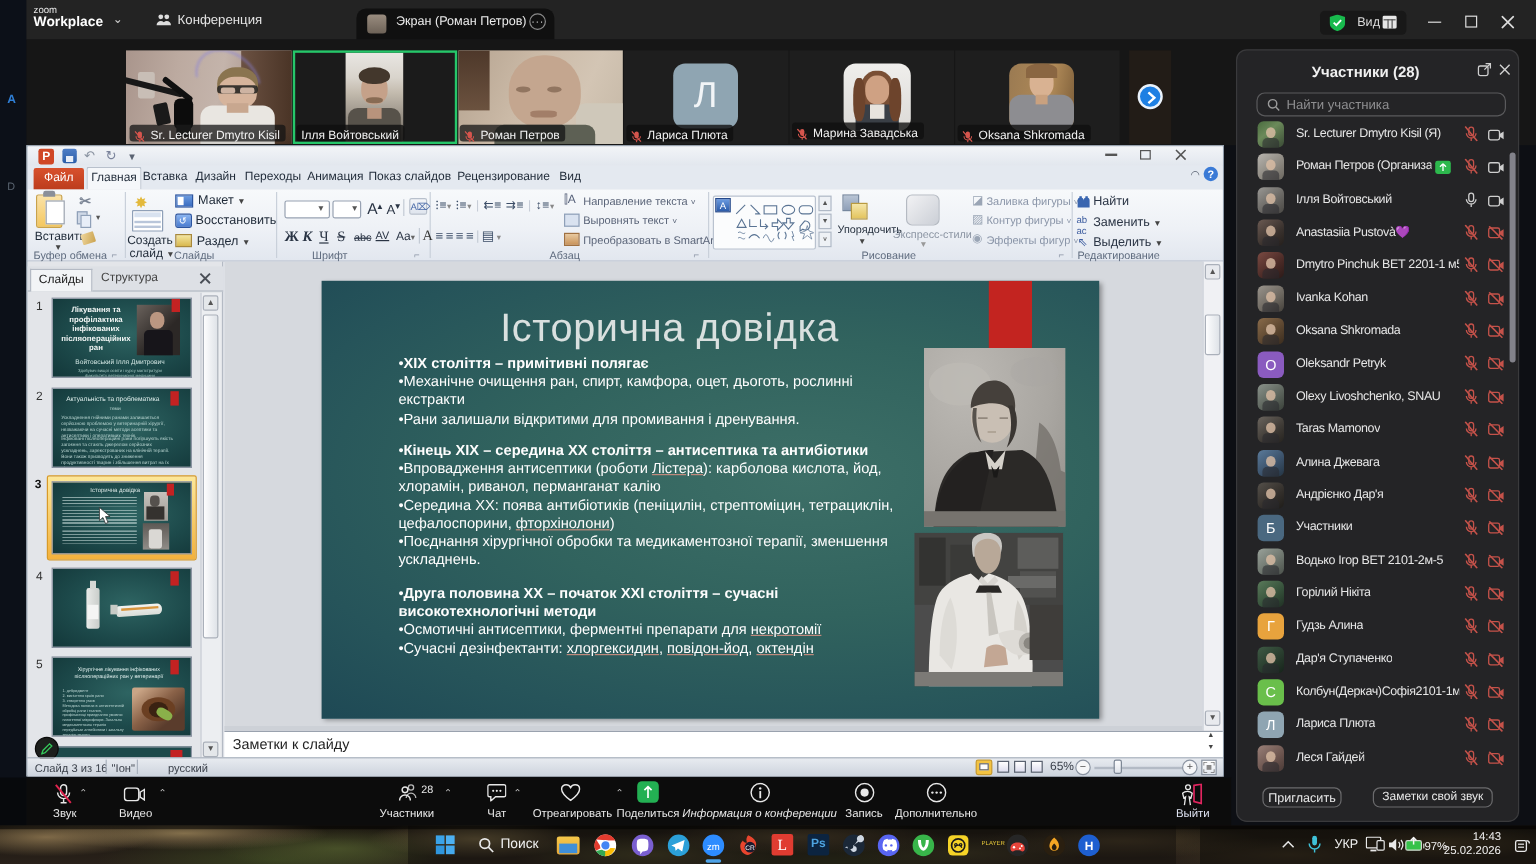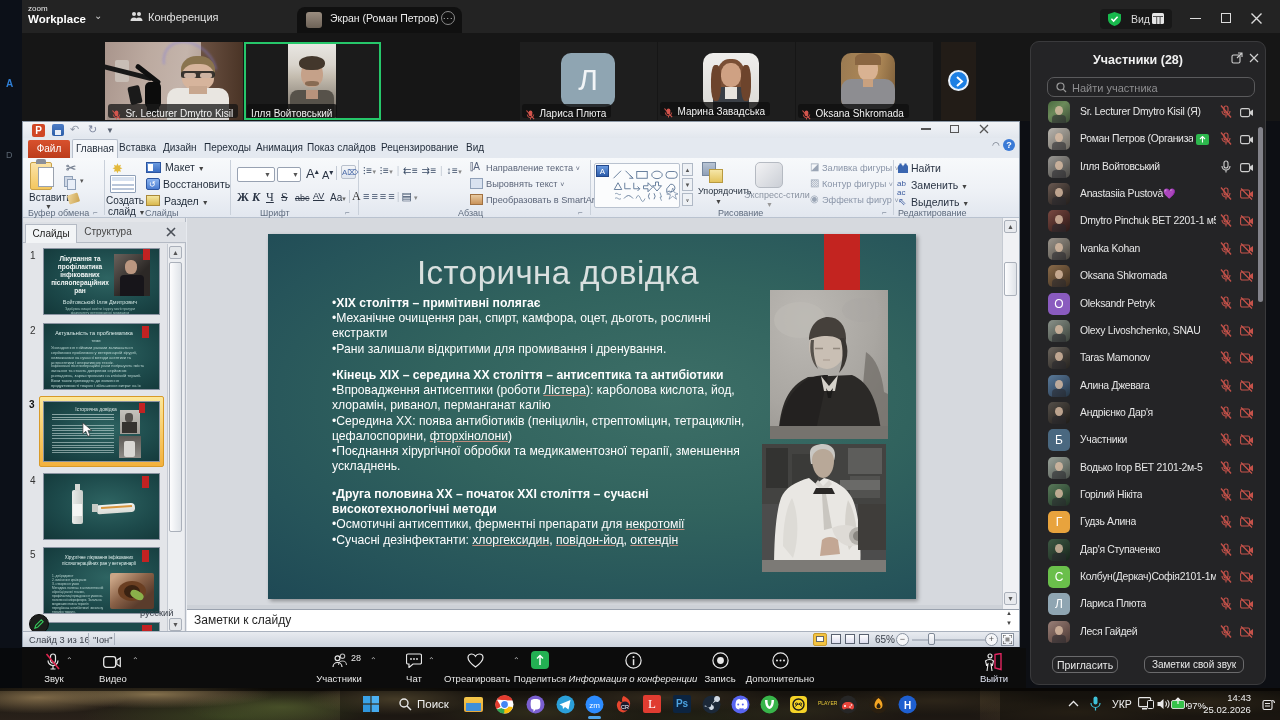--- a/index.html
+++ b/index.html
@@ -86,20 +86,37 @@
   <div class="abs" style="left:55px;top:18px;width:22px;height:25px;background:#c5a189;border-radius:45%;"></div>
   <div class="abs" style="left:53px;top:12px;width:26px;height:14px;background:#43372c;border-radius:50% 50% 45% 45%;"></div>
   <div class="abs" style="left:59px;top:37px;width:14px;height:5px;background:rgba(120,94,70,0.8);border-radius:40%;"></div>
   <div class="abs" style="left:44px;top:46px;width:44px;height:28px;background:#57524a;border-radius:8px 8px 0 0;"></div>
   <div class="abs" style="left:60px;top:46px;width:12px;height:9px;background:#b8937c;"></div>
   <div class="abs" style="left:1px;top:60px;height:14px;background:rgba(15,15,15,0.8);border-radius:3px;padding:1px 5px 0 4px;">
     <span style="color:#f0f0f0;font-size:10px;position:relative;top:-2px;">Ілля Войтовський</span>
   </div>
 </div>
 
+<div class="abs" style="left:382px;top:42px;width:137px;height:78px;overflow:hidden;background:linear-gradient(115deg,#b4a28f 0%,#cbbaa7 40%,#d3c5b4 70%,#c5b8a6 100%);">
+  <div class="abs" style="left:0;top:0;width:26px;height:50px;background:linear-gradient(#4e382a,#6b523f);"></div>
+  <div class="abs" style="left:98px;top:44px;width:40px;height:34px;background:#cfc8ba;border-radius:8px 0 0 0;"></div>
+  <div class="abs" style="left:42px;top:4px;width:60px;height:60px;background:#c4a68f;border-radius:48% 48% 42% 42%;"></div>
+  <div class="abs" style="left:48px;top:30px;width:12px;height:5px;background:rgba(104,76,58,0.55);border-radius:50%;filter:blur(0.5px);"></div>
+  <div class="abs" style="left:74px;top:30px;width:12px;height:5px;background:rgba(104,76,58,0.55);border-radius:50%;filter:blur(0.5px);"></div>
+  <div class="abs" style="left:60px;top:50px;width:22px;height:6px;background:rgba(140,100,78,0.6);border-radius:30%;"></div>
+  <div class="abs" style="left:30px;top:62px;width:84px;height:16px;background:#5d6054;border-radius:8px 8px 0 0;"></div>
+  <div class="abs" style="left:1px;top:62px;height:14px;background:rgba(20,20,20,0.75);border-radius:3px;padding:1px 5px 0 4px;">
+    <svg width="9" height="10" viewBox="0 0 10 11" style="vertical-align:-1px;">
+          <rect x="3" y="0.5" width="4" height="6.5" rx="2" fill="#d5554d"></rect>
+          <path d="M1.5 5 a3.5 3.5 0 0 0 7 0 M5 8.5 v2" stroke="#d5554d" stroke-width="1" fill="none"></path>
+          <line x1="0.5" y1="0.5" x2="9" y2="10" stroke="#d5554d" stroke-width="1.2"></line>
+        </svg>
+    <span style="color:#f2f2f2;font-size:10px;position:relative;top:-2px;">Роман Петров</span>
+  </div>
+</div>
 
 <div class="abs" style="left:520px;top:42px;width:137px;height:78px;overflow:hidden;background:#1e1e1e;">
   <div class="abs" style="left:41px;top:11px;width:54px;height:54px;background:#8fa5b2;border-radius:10px;color:#f2f5f7;font-size:30px;text-align:center;line-height:54px;">Л</div>
   <div class="abs" style="left:2px;top:62px;height:14px;background:rgba(15,15,15,0.8);border-radius:3px;padding:1px 5px 0 4px;">
     <svg width="9" height="10" viewBox="0 0 10 11" style="vertical-align:-1px;">
           <rect x="3" y="0.5" width="4" height="6.5" rx="2" fill="#d5554d"></rect>
           <path d="M1.5 5 a3.5 3.5 0 0 0 7 0 M5 8.5 v2" stroke="#d5554d" stroke-width="1" fill="none"></path>
           <line x1="0.5" y1="0.5" x2="9" y2="10" stroke="#d5554d" stroke-width="1.2"></line>
         </svg>
     <span style="color:#f2f2f2;font-size:10px;position:relative;top:-2px;">Лариса Плюта</span>
@@ -452,21 +469,21 @@
 <div class="abs" style="left:187px;top:609px;width:832px;height:22px;background:#ffffff;border-top:1px solid #9aa2ae;"></div>
 <div class="abs" style="left:194px;top:613px;color:#1f1f1f;font-size:12px;">Заметки к слайду</div>
 <div class="abs" style="left:1006px;top:610px;width:10px;height:9px;color:#444;font-size:6px;">▲</div>
 <div class="abs" style="left:1006px;top:620px;width:10px;height:9px;color:#444;font-size:6px;">▼</div>
 
 <div class="abs" style="left:23px;top:631px;width:996px;height:16px;background:linear-gradient(#e8ebf0,#ccd3dd);border-top:1px solid #aab2be;"></div>
 <div class="abs" style="left:29px;top:635px;color:#3c424c;font-size:9.3px;">Слайд 3 из 16</div>
 <div class="abs" style="left:88px;top:633px;width:1px;height:12px;background:#aab2be;"></div>
 <div class="abs" style="left:93px;top:635px;color:#3c424c;font-size:9.3px;">"Іон"</div>
 <div class="abs" style="left:114px;top:633px;width:1px;height:12px;background:#aab2be;"></div>
-<div class="abs" style="left:117px;top:608px;color:#3c424c;font-size:9.3px;padding-left:23px;">русский</div>
+<div class="abs" style="left:117px;top:635px;color:#3c424c;font-size:9.3px;padding-left:23px;">русский</div>
 <div class="abs" style="left:813px;top:632.5px;width:14px;height:13px;background:#f3c341;border:1px solid #c79a2e;border-radius:2px;"></div>
 <div class="abs" style="left:816px;top:636px;width:8px;height:6px;background:#fdfdfd;border:1px solid #666;"></div>
 <div class="abs" style="left:831px;top:634px;width:10px;height:10px;border:1px solid #5a6270;background:linear-gradient(#fff,#dde);"></div>
 <div class="abs" style="left:845px;top:634px;width:10px;height:10px;border:1px solid #5a6270;background:linear-gradient(#fff,#dde);"></div>
 <div class="abs" style="left:859px;top:634px;width:10px;height:10px;border:1px solid #5a6270;background:linear-gradient(#fff,#dde);"></div>
 <div class="abs" style="left:875px;top:634px;color:#3c424c;font-size:10px;">65%</div>
 <div class="abs" style="left:896px;top:633px;width:13px;height:13px;border:1px solid #8a93a1;border-radius:50%;background:#f5f6f8;color:#555;font-size:9px;text-align:center;line-height:11px;">−</div>
 <div class="abs" style="left:912px;top:639px;width:75px;height:2px;background:#b3bac5;"></div>
 <div class="abs" style="left:928px;top:633px;width:7px;height:12px;background:linear-gradient(#fcfcfd,#dfe3ea);border:1px solid #7e8896;border-radius:2px;"></div>
 <div class="abs" style="left:985px;top:633px;width:13px;height:13px;border:1px solid #8a93a1;border-radius:50%;background:#f5f6f8;color:#555;font-size:9px;text-align:center;line-height:11px;">+</div>

